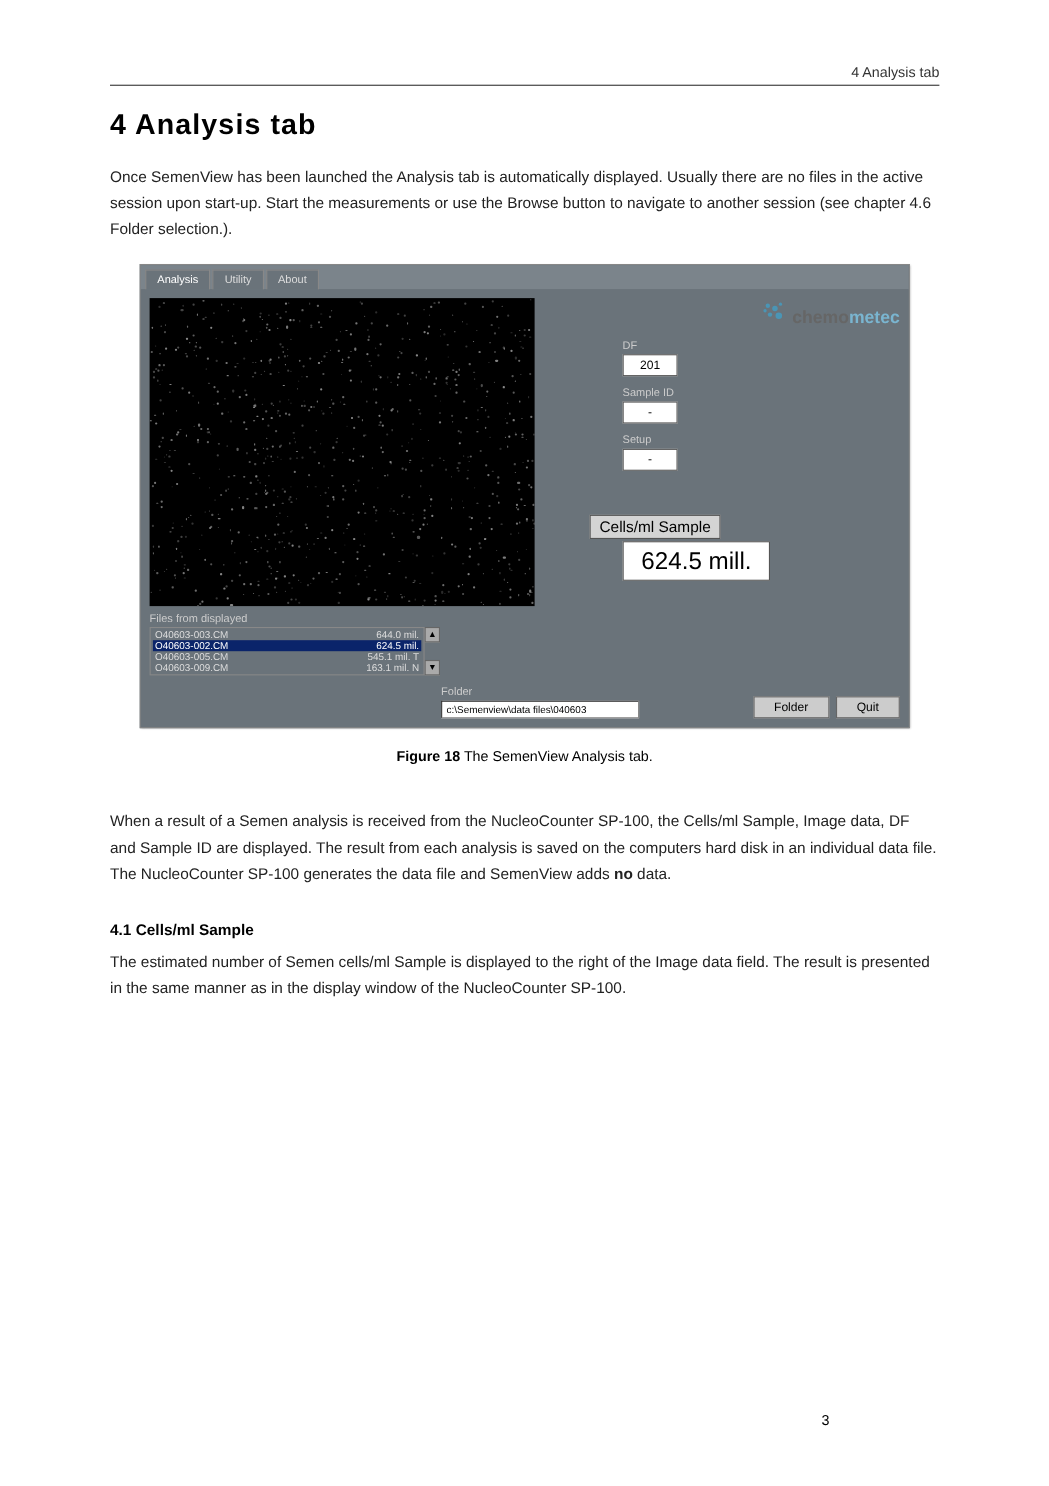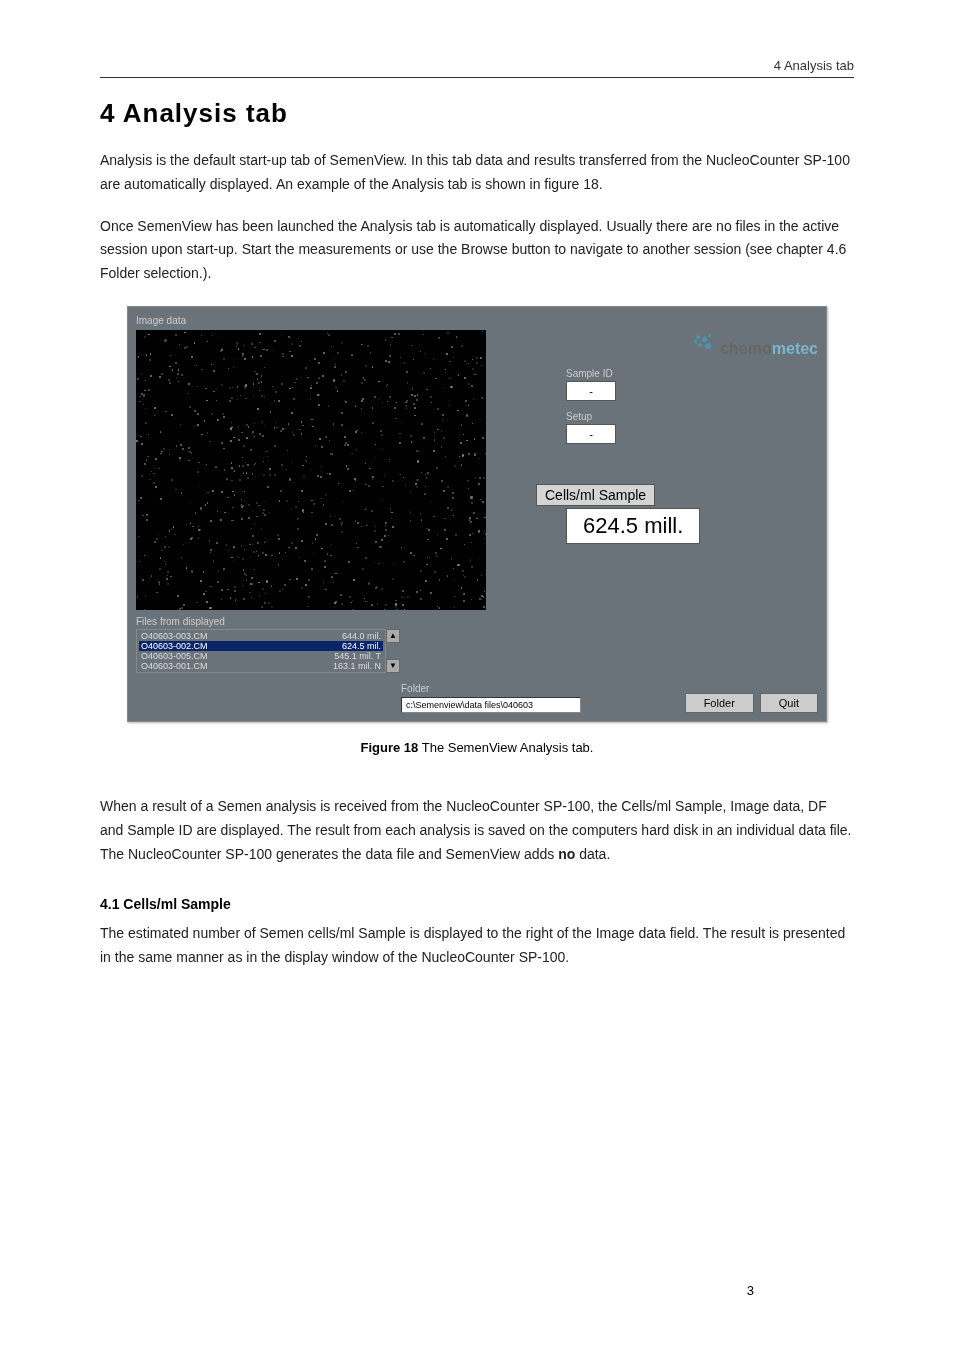--- a/index.html
+++ b/index.html
@@ -301,27 +301,30 @@
 <body>
 
 <div class="page-container">
 
   <div class="header-line">
     <div class="header-text">4 Analysis tab</div>
   </div>
 
   <h1>4  Analysis tab</h1>
 
-  <p class="body-text">Analysis is the default start-up tab of SemenView. In this tab data and results transferred from the NucleoCounter SP-100 are automatically displayed. An example of the Analysis tab is shown in figure 18.</p>
 
   <p class="body-text">Once SemenView has been launched the Analysis tab is automatically displayed. Usually there are no files in the active session upon start-up. Start the measurements or use the Browse button to navigate to another session (see chapter 4.6 Folder selection.).</p>
 
   <div class="app-window">
+    <div class="tabs">
+      <div class="tab active">Analysis</div>
+      <div class="tab">Utility</div>
+      <div class="tab">About</div>
+    </div>
     <div class="app-content">
-      <div class="image-data-label">Image data</div>
       <div class="main-layout">
         <div class="left-side">
           <div class="image-box">
             <div class="dots" id="dot-container">
                 <div class="dot" style="left:144.60605281207134px;top:3.8876886145404663px;width:1.4224074074074073px;height:1.4224074074074073px;opacity:0.454514317558299;"></div>
                 <div class="dot" style="left:92.79621056241427px;top:57.21347736625515px;width:1.8645267489711934px;height:1.8645267489711934px;opacity:0.30984525034293553;"></div>
                 <div class="dot" style="left:9.299125514403292px;top:92.10305212620027px;width:1.8128189300411521px;height:1.8128189300411521px;opacity:0.46476466049382714;"></div>
                 <div class="dot" style="left:162.01603223593963px;top:188.062585733882px;width:1.2969135802469136px;height:1.2969135802469136px;opacity:0.6772972393689987;"></div>
                 <div class="dot" style="left:144.77409122085047px;top:134.22788065843622px;width:2.1686625514403293px;height:2.1686625514403293px;opacity:0.5239861968449931;"></div>
                 <div class="dot" style="left:121.77083333333333px;top:51.58659122085048px;width:1.9688065843621398px;height:1.9688065843621398px;opacity:0.48878215020576127;"></div>
@@ -1230,20 +1233,24 @@
               <div class="logo-dot" style="width:3px;height:3px;left:14px;top:1px;"></div>
               <div class="logo-dot" style="width:4px;height:4px;left:4px;top:10px;"></div>
               <div class="logo-dot" style="width:6px;height:6px;left:11px;top:10px;"></div>
               <div class="logo-dot" style="width:3px;height:3px;left:0px;top:7px;"></div>
             </div>
             <span class="logo-text">
               <span class="logo-chemo">chemo</span><span class="logo-metec">metec</span>
             </span>
           </div>
           <div class="field-group">
+            <div class="field-label">DF</div>
+            <div class="field-box small">201</div>
+          </div>
+          <div class="field-group">
             <div class="field-label">Sample ID</div>
             <div class="field-box small">-</div>
           </div>
           <div class="field-group">
             <div class="field-label">Setup</div>
             <div class="field-box small">-</div>
           </div>
           <div>
             <div class="cells-label">Cells/ml Sample</div><br>
             <div class="cells-value">624.5 mill.</div>
@@ -1260,21 +1267,21 @@
               </div>
             <div class="file-row selected">
                 <span>O40603-002.CM</span>
                 <span>624.5 mil.</span>
               </div>
             <div class="file-row">
                 <span>O40603-005.CM</span>
                 <span>545.1 mil. T</span>
               </div>
             <div class="file-row">
-                <span>O40603-001.CM</span>
+                <span>O40603-009.CM</span>
                 <span>163.1 mil. N</span>
               </div>
           </div>
           <div style="display:flex;flex-direction:column;justify-content:space-between;">
             <div class="scroll-btn">▲</div>
             <div class="scroll-btn">▼</div>
           </div>
         </div>
       </div>
       <div class="bottom-row">

